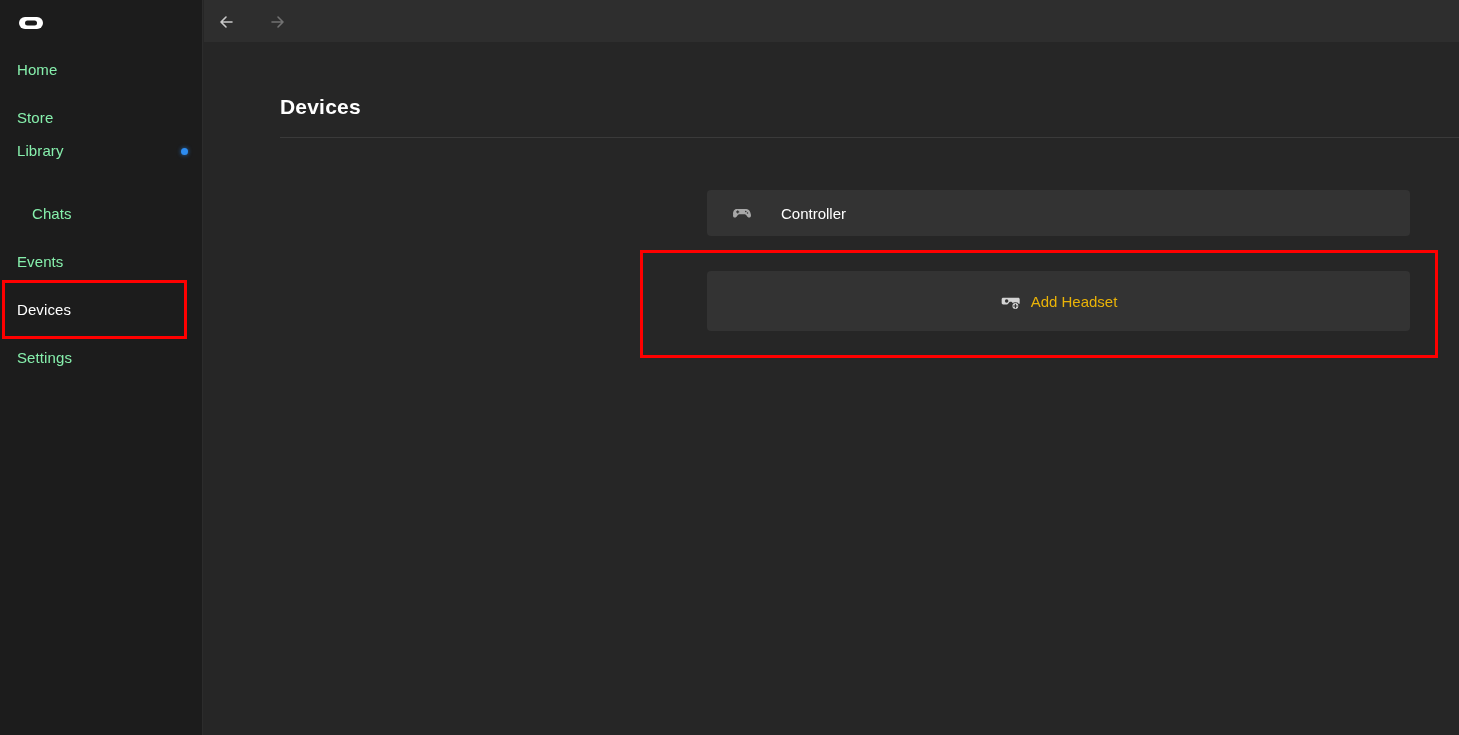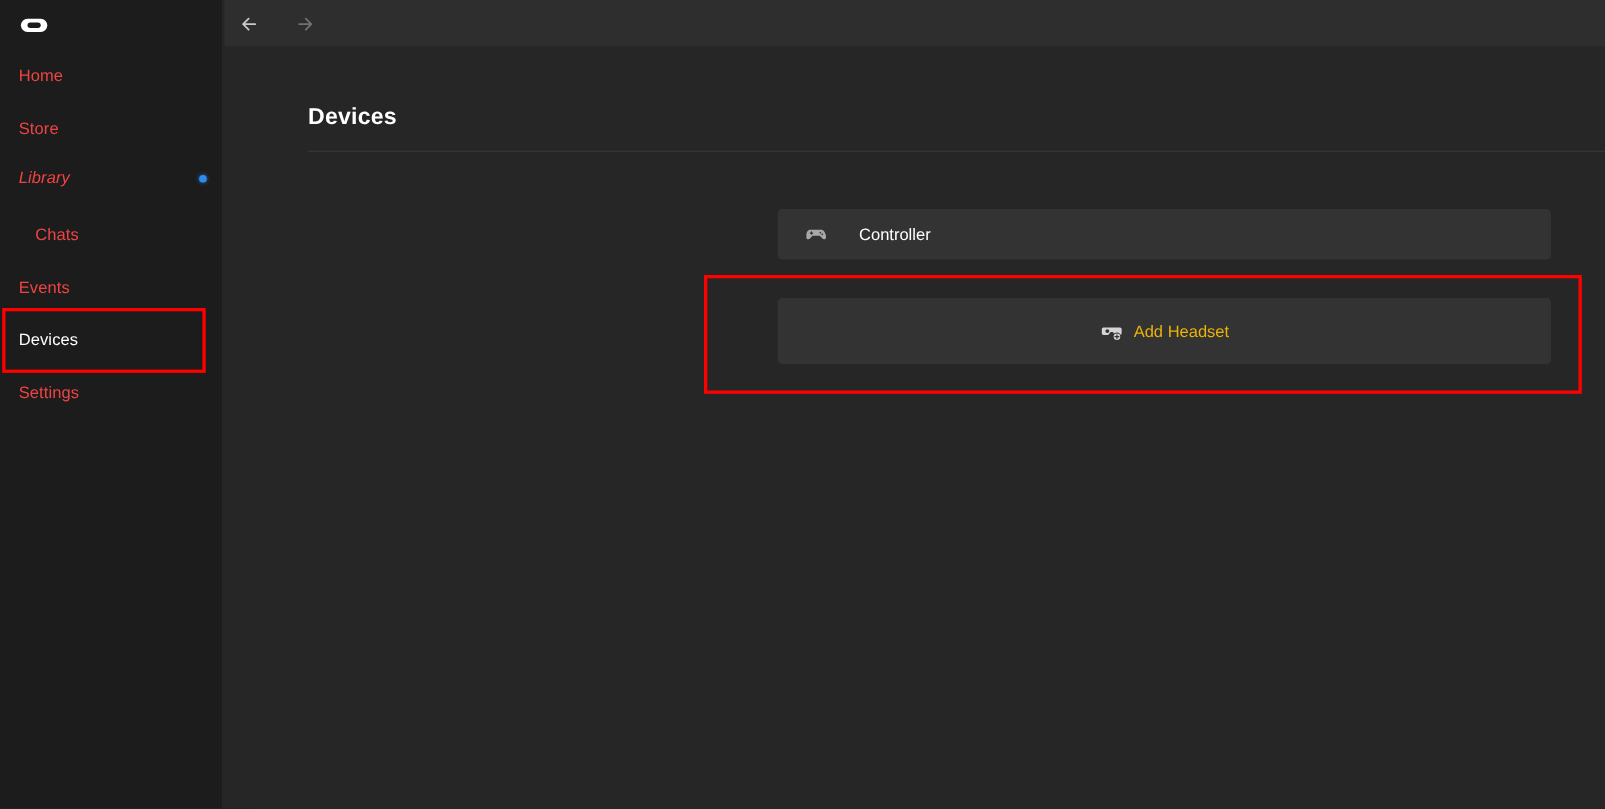--- a/index.html
+++ b/index.html
@@ -22,21 +22,21 @@
     width:28px; height:28px;
     display:flex; align-items:center; justify-content:center;
   }
   #logo svg { display:block; }
 
   .nav-item {
     position:absolute; left:0; width:203px; height:40px;
     display:flex; align-items:center;
     padding-left:17px;
     font-size:15px; letter-spacing:0.1px;
-    color:#ef4444;
+    color:#86efac;
     cursor:pointer;
   }
   .nav-item.active { color:#ffffff; }
   .nav-dot {
     position:absolute; left:181px; top:18px;
     width:7px; height:7px; border-radius:50%;
     background:#2d8cf0;
     box-shadow:0 0 4px rgba(45,140,240,.7);
   }
 
@@ -111,21 +111,21 @@
     </div>
 
     <div class="nav-item" style="top:49px;">
       <span>Home</span>
     </div>
 
     <div class="nav-item" style="top:97px;">
       <span>Store</span>
     </div>
 
-    <div class="nav-item" style="top:141px;font-style:italic;">
+    <div class="nav-item" style="top:130px;">
       <span>Library</span>
       <span class="nav-dot"></span>
     </div>
 
     <div class="nav-item" style="top:193px;padding-left:32px;">
       <span>Chats</span>
     </div>
 
     <div class="nav-item" style="top:241px;">
       <span>Events</span>

